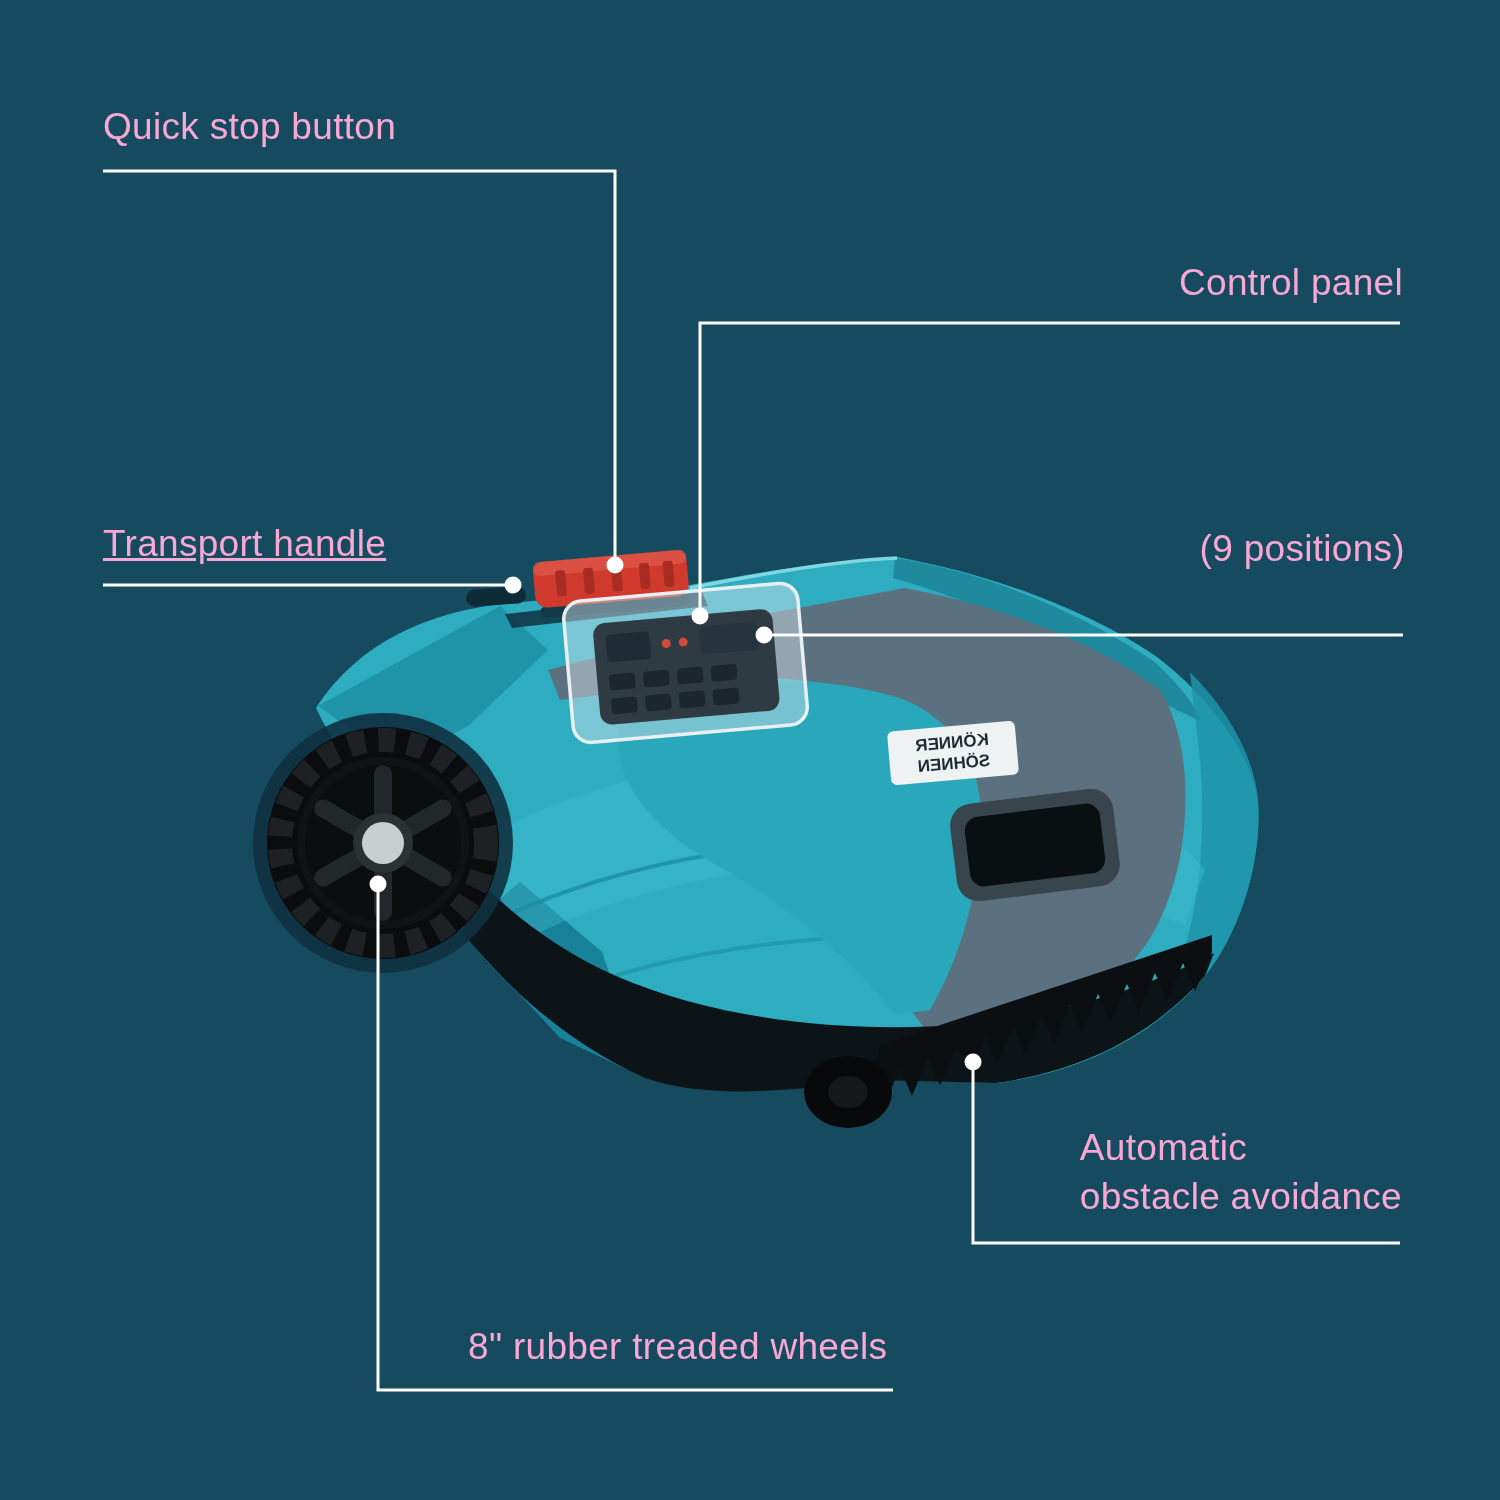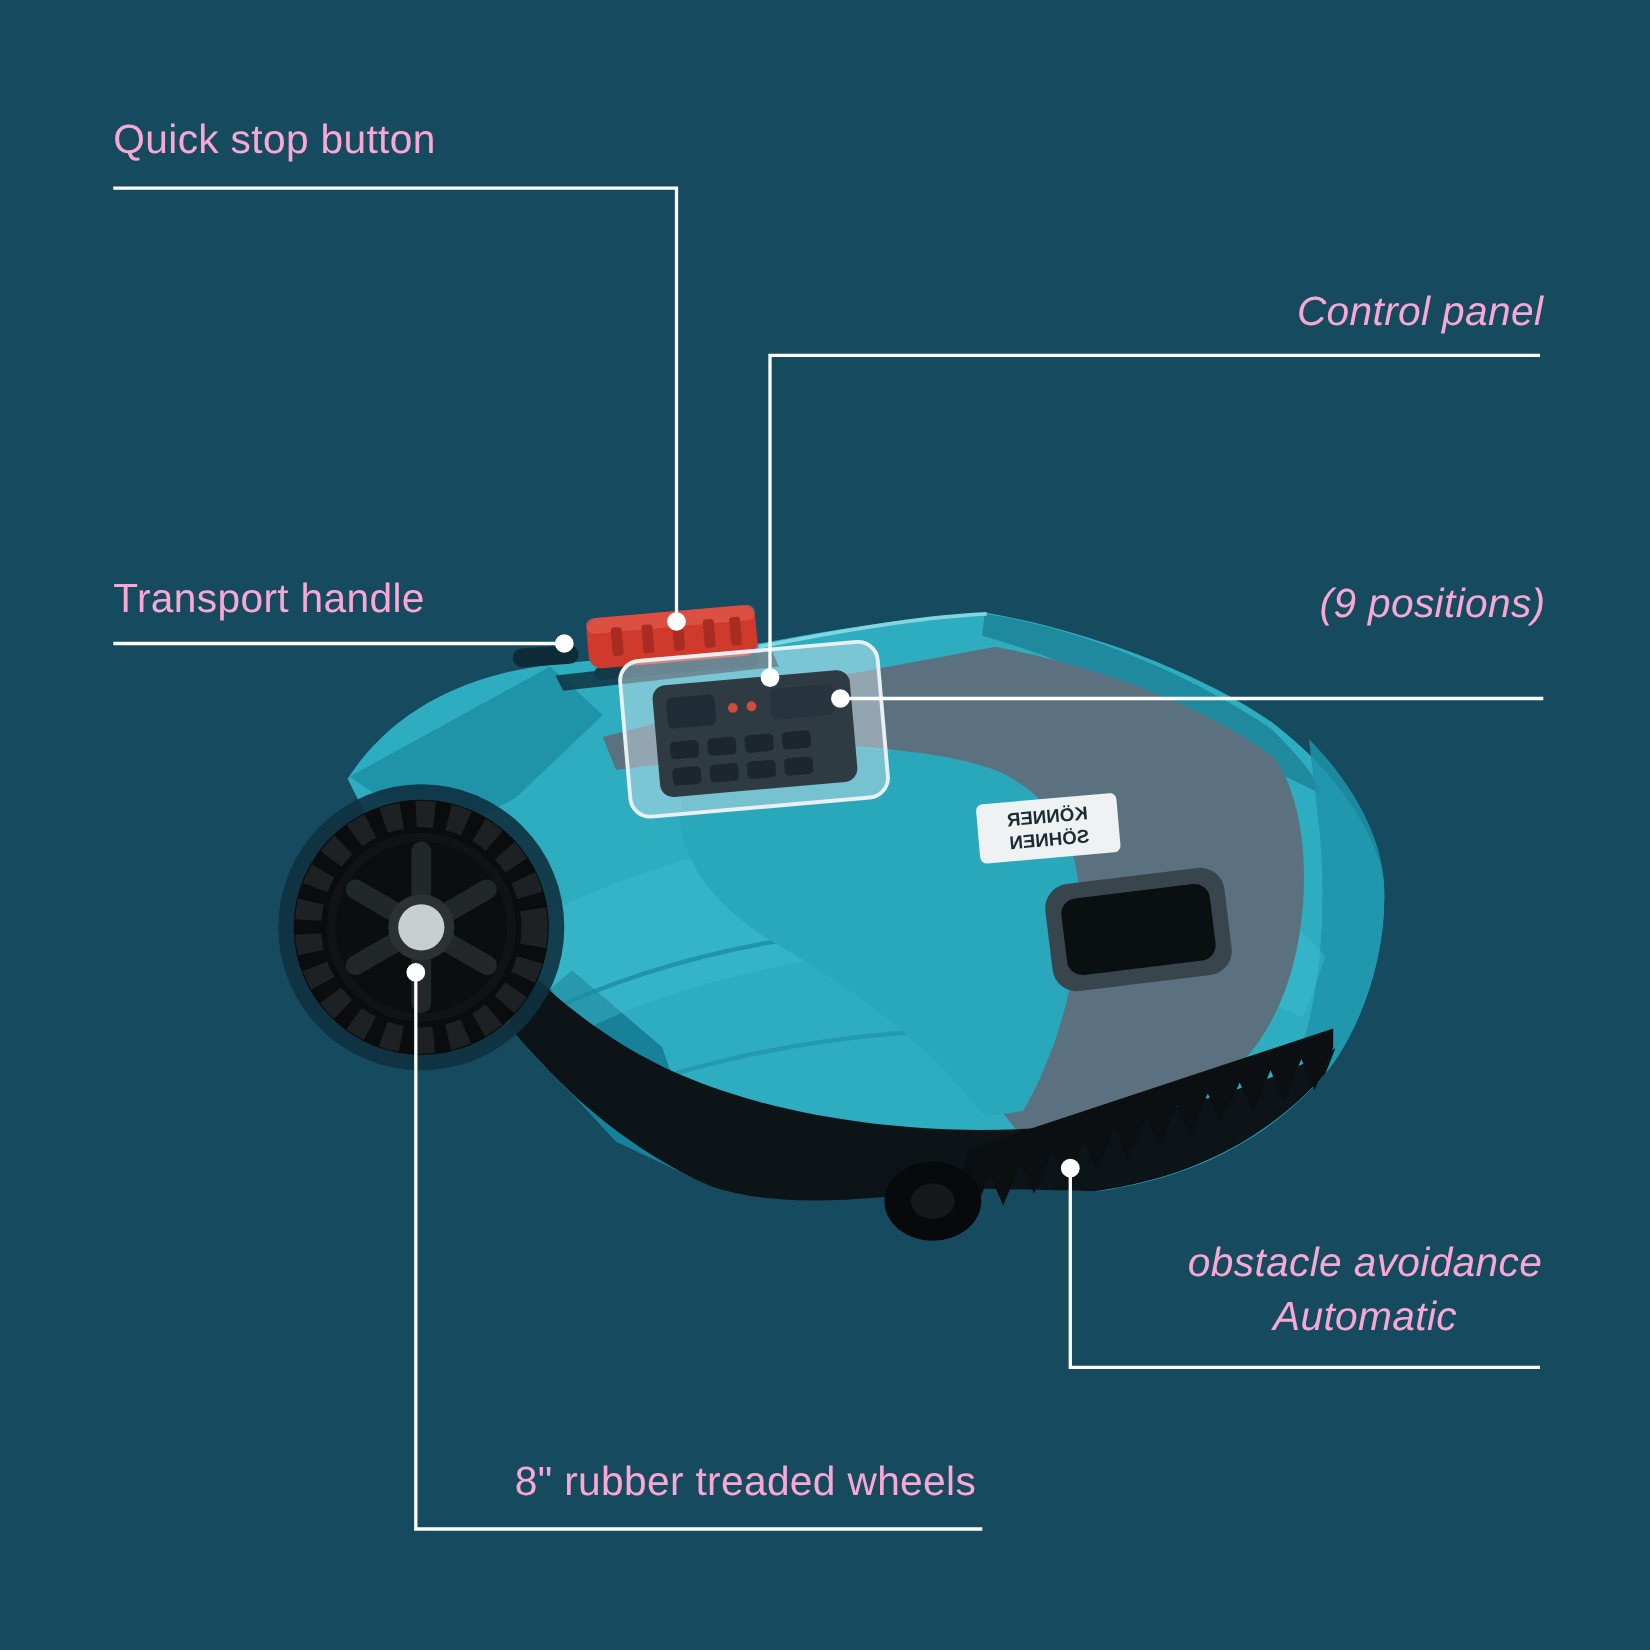--- a/index.html
+++ b/index.html
@@ -24,21 +24,21 @@
   }
   .label {
     position: absolute;
     color: #f9a8d4;
     font-size: 37px;
     line-height: 1.3;
     letter-spacing: 0.3px;
     white-space: nowrap;
     font-weight: 400;
   }
-  .align-right { text-align: center; font-style: italic; }
+  .align-right { text-align: left; }
   .two-line div { line-height: 49px; }
 </style>
 </head>
 <body>
 
 <div class="canvas">
 
   <svg class="scene" viewBox="0 0 1500 1500" xmlns="http://www.w3.org/2000/svg">
 
     <g>
@@ -176,26 +176,26 @@
       <circle cx="764" cy="635" r="8.5"></circle>
       <circle cx="973" cy="1062" r="8.5"></circle>
       <circle cx="378" cy="884" r="8.5"></circle>
     </g>
   </svg>
 
   <div class="label" style="left:103px; top:103px;">Quick stop button</div>
 
   <div class="label align-right" style="right:97px; top:259px;">Control panel</div>
 
-  <div class="label" style="left:103px; top:520px;">Transport handle</div>
+  <div class="label" style="left:103px; top:520px;text-decoration:underline;">Transport handle</div>
 
   <div class="label align-right two-line" style="right:95px; top:524px;">
     <div>(9 positions)</div>
   </div>
 
   <div class="label align-right two-line" style="right:98px; top:1123px;">
+    <div>Automatic</div>
     <div>obstacle avoidance</div>
-    <div>Automatic</div>
   </div>
 
   <div class="label" style="left:468px; top:1323px;">8" rubber treaded wheels</div>
 
 </div>
 
 </body></html>

